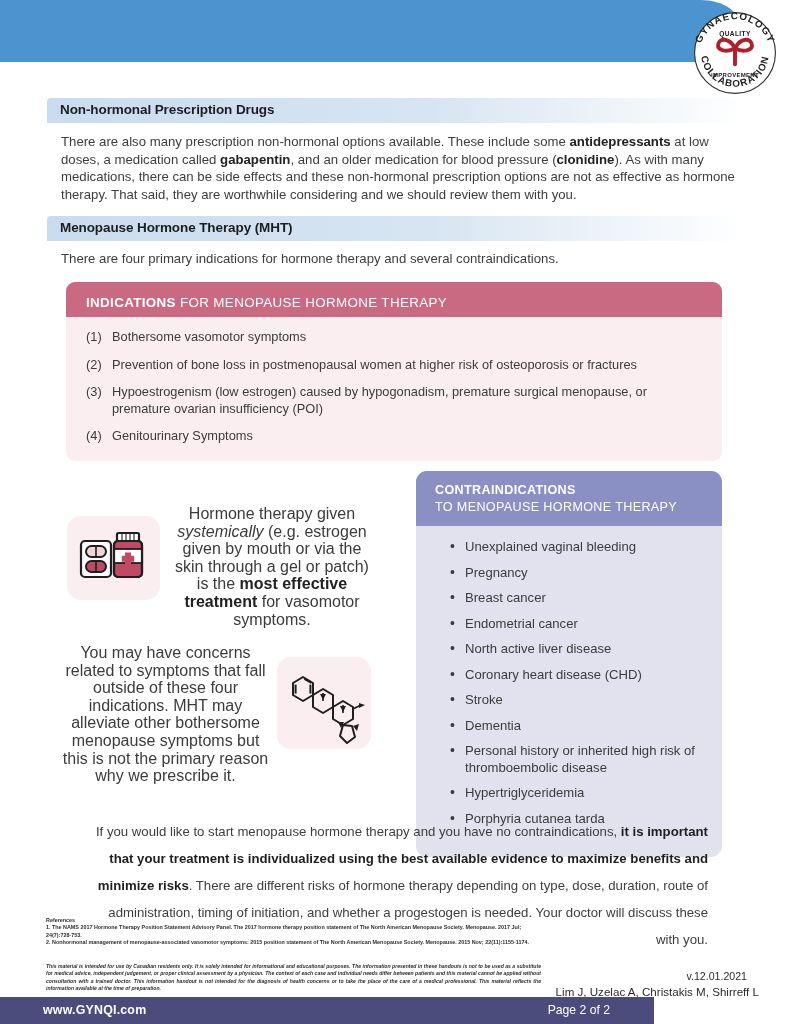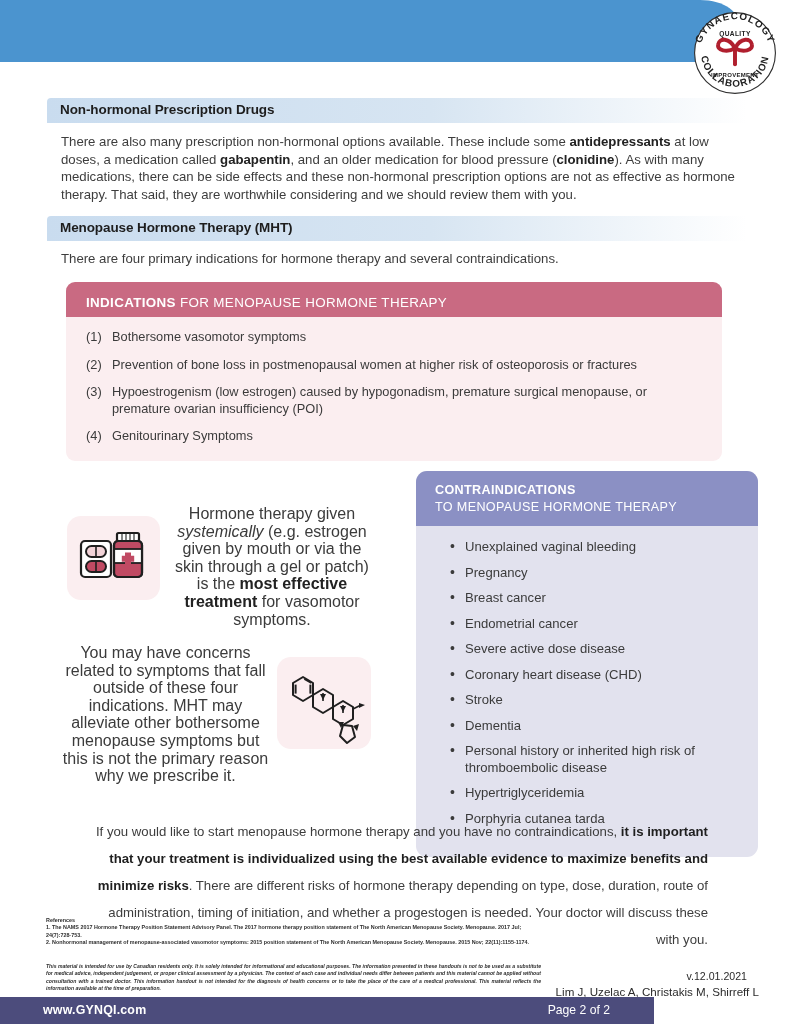--- a/index.html
+++ b/index.html
@@ -97,21 +97,21 @@
     flex: 0 0 26px;
     text-align: left;
   }
   .ind-text { flex: 1 1 auto; }
 
   
   .contra-panel {
     position: absolute;
     left: 416px;
     top: 471px;
-    width: 342px;
+    width: 306px;
     border-radius: 11px;
     overflow: hidden;
     background: #e2e2ee;
   }
   .contra-head {
     background: #8b90c4;
     color: #ffffff;
     padding: 11px 14px 11px 19px;
     font-size: 12.6px;
     line-height: 16.5px;
@@ -308,21 +308,21 @@
 <div class="contra-panel">
   <div class="contra-head">
     <div class="l1">CONTRAINDICATIONS</div>
     <div class="l2">TO MENOPAUSE HORMONE THERAPY</div>
   </div>
   <div class="contra-body" id="contraindications-list">
       <div class="contra-item">Unexplained vaginal bleeding</div>
       <div class="contra-item">Pregnancy</div>
       <div class="contra-item">Breast cancer</div>
       <div class="contra-item">Endometrial cancer</div>
-      <div class="contra-item">Severe active dose disease</div>
+      <div class="contra-item">North active liver disease</div>
       <div class="contra-item">Coronary heart disease (CHD)</div>
       <div class="contra-item">Stroke</div>
       <div class="contra-item">Dementia</div>
       <div class="contra-item">Personal history or inherited high risk of thromboembolic disease</div>
       <div class="contra-item">Hypertriglyceridemia</div>
       <div class="contra-item">Porphyria cutanea tarda</div>
     </div>
 </div>
 
 <div class="icon-tile" id="pill-tile">

